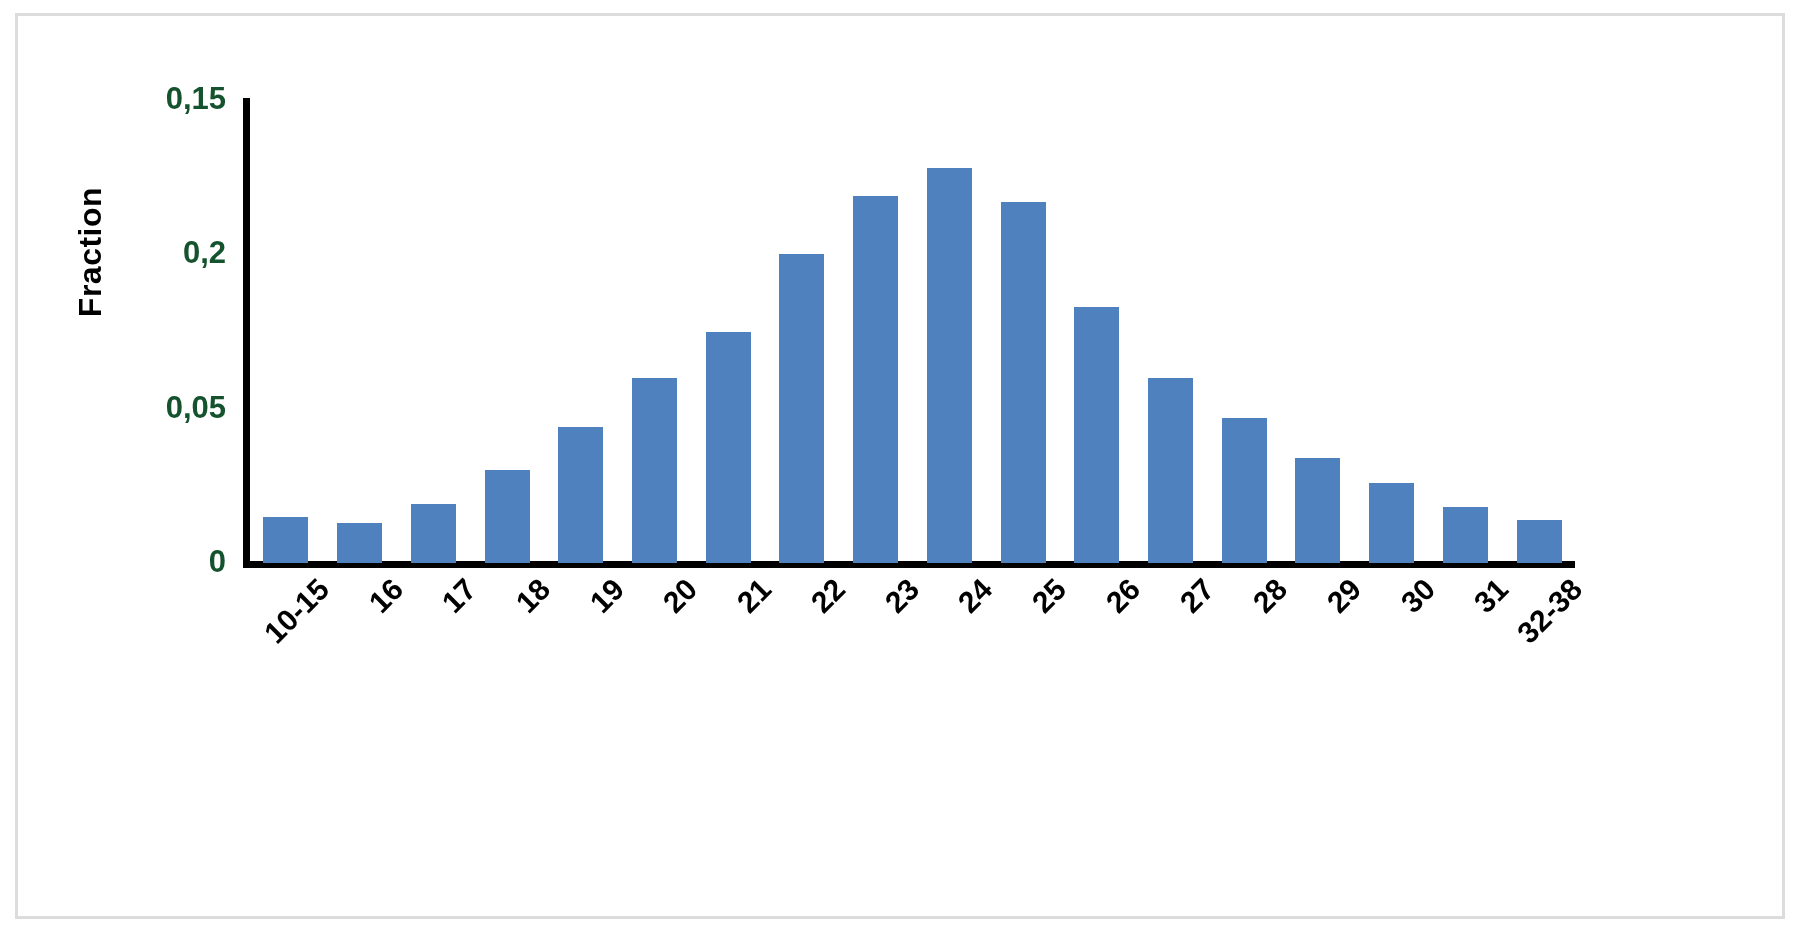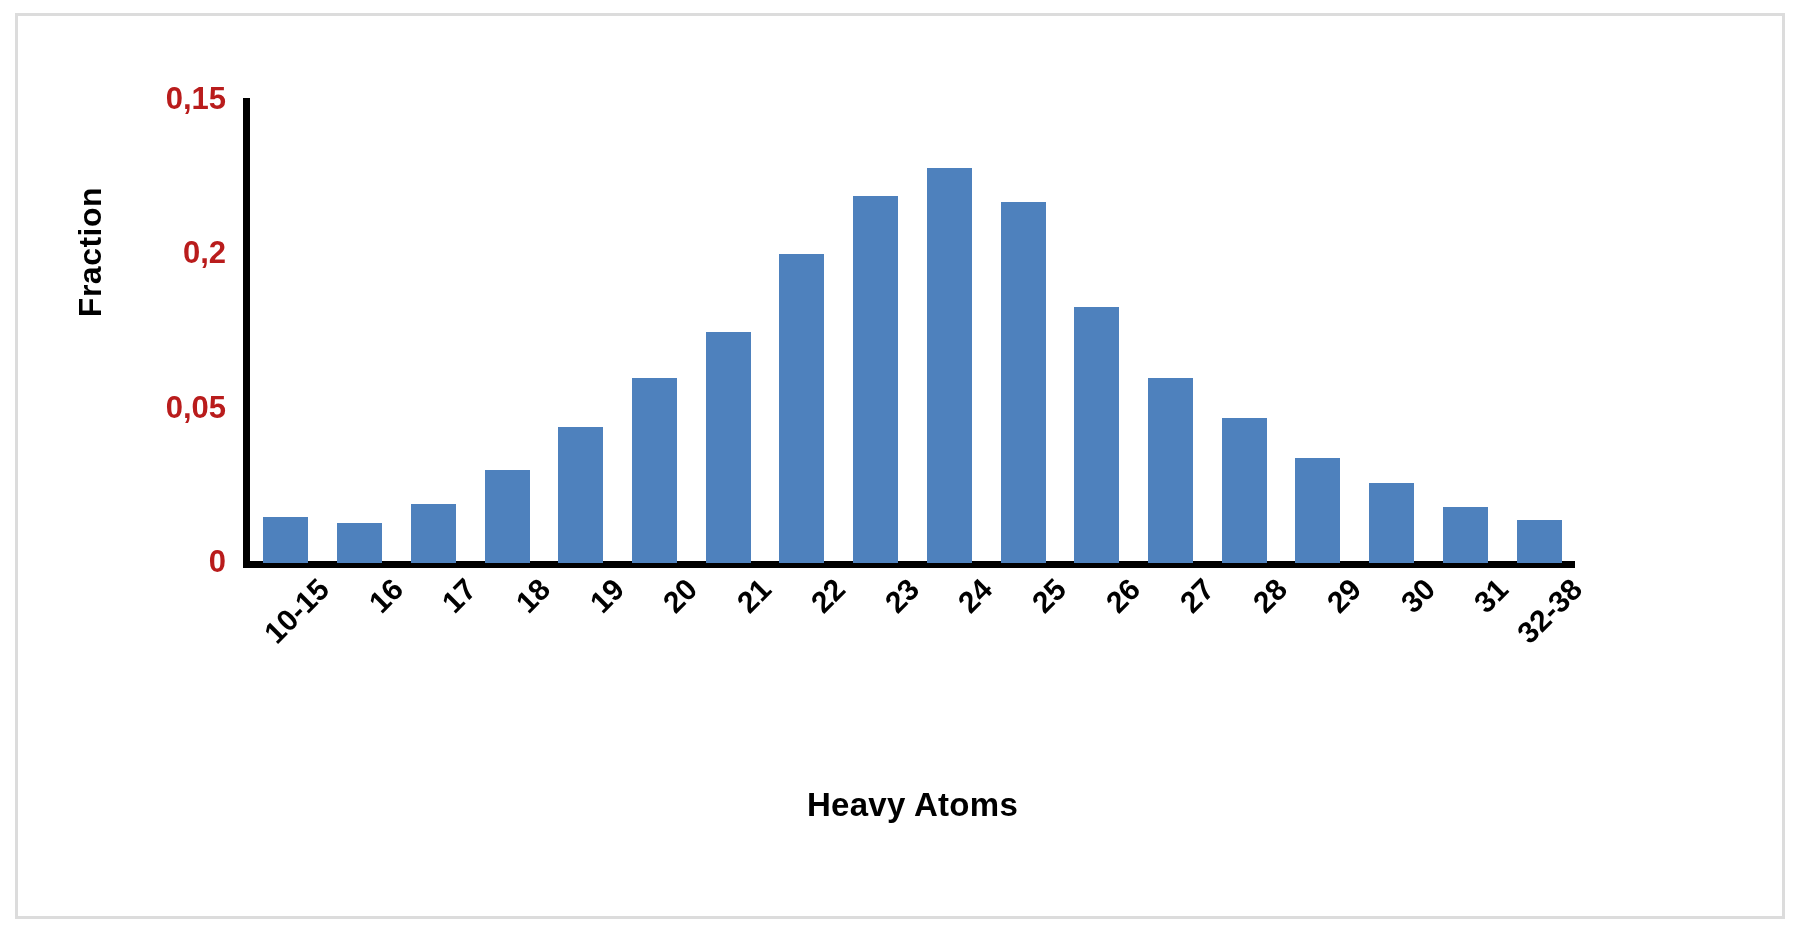--- a/index.html
+++ b/index.html
@@ -53,21 +53,21 @@
     background: #000000;
   }
 
   
   .y-tick {
     position: absolute;
     right: 0;
     text-align: right;
     font-size: 31px;
     font-weight: bold;
-    color: #b91c1c;
+    color: #14532d;
     white-space: nowrap;
     line-height: 1;
   }
   #y-ticks {
     position: absolute;
     left: 0px;
     top: 0px;
     width: 208px;
     height: 940px;
   }
@@ -222,15 +222,14 @@
       <div class="x-tick" style="left: 600.083px; width: 200px;">25</div>
       <div class="x-tick" style="left: 673.806px; width: 200px;">26</div>
       <div class="x-tick" style="left: 747.528px; width: 200px;">27</div>
       <div class="x-tick" style="left: 821.25px; width: 200px;">28</div>
       <div class="x-tick" style="left: 894.972px; width: 200px;">29</div>
       <div class="x-tick" style="left: 968.694px; width: 200px;">30</div>
       <div class="x-tick" style="left: 1042.42px; width: 200px;">31</div>
       <div class="x-tick" style="left: 1116.14px; width: 200px;">32-38</div>
     </div>
 
-  <div id="x-axis-title">Heavy Atoms</div>
 
 </div>
 
 </body></html>

